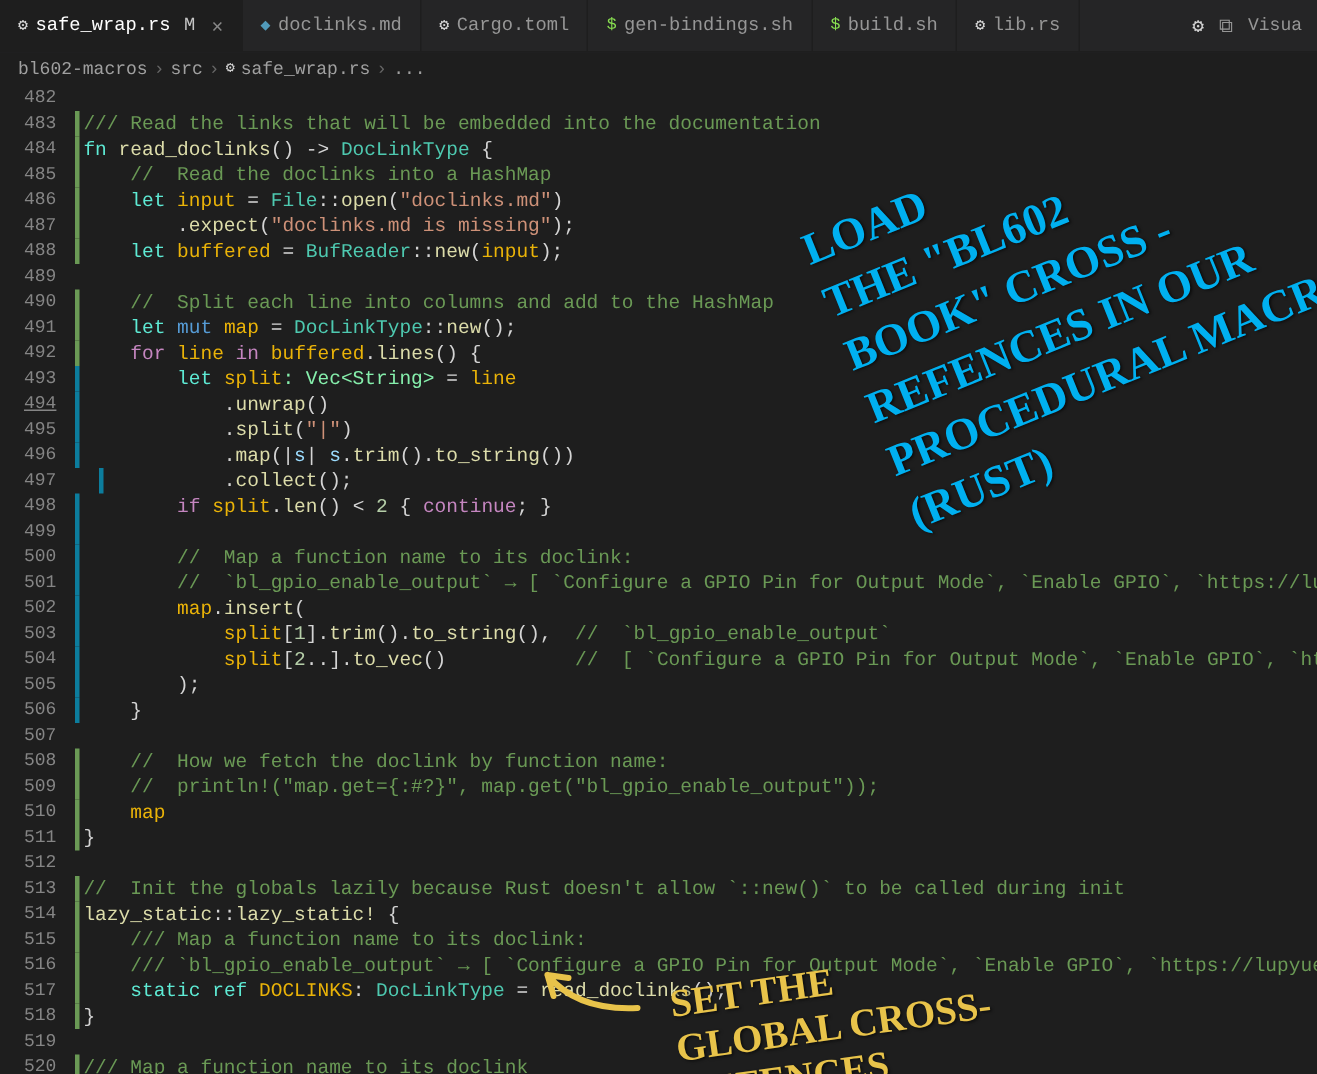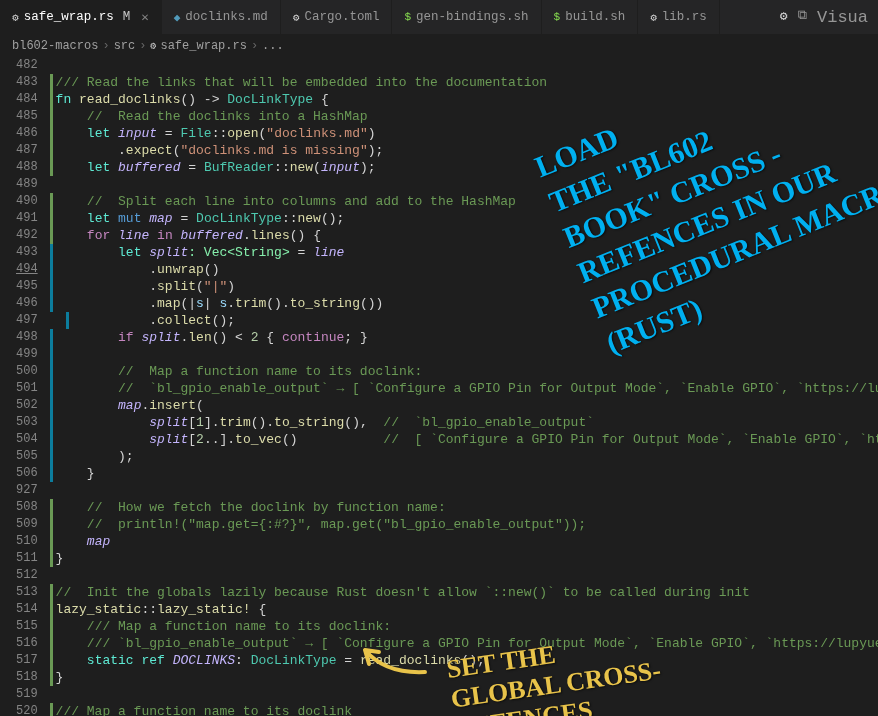--- a/index.html
+++ b/index.html
@@ -85,21 +85,21 @@
     white-space: pre;
     padding-left: 8px;
     position: relative;
   }
   .code .line { height: 17px; }
   .c-comment { color: #6a9955; }
   .c-keyword { color: #5eead4; }
   .c-type    { color: #4ec9b0; }
   .c-func    { color: #dcdcaa; }
   .c-string  { color: #ce9178; }
-  .c-var     { color: #c4b5fd; font-style: italic; }
+  .c-var     { color: #eab308; }
   .c-number  { color: #b5cea8; }
   .c-punct   { color: #d4d4d4; }
   .c-macro   { color: #dcdcaa; }
   .c-control { color: #c586c0; }
   .c-mut     { color: #569cd6; }
   .c-param   { color: #9cdcfe; }
   .c-typehint{ color: #86efac; }
   .annot {
     position: absolute;
     pointer-events: none;
@@ -141,21 +141,21 @@
     <span class="icon" style="color:#89e051">$</span>
     <span>build.sh</span>
   </div>
   <div class="tab">
     <span class="icon rust-icon">⚙</span>
     <span>lib.rs</span>
   </div>
   <div class="tab-bar-right">
     <span class="rust-icon">⚙</span>
     <span>⧉</span>
-    <span style="font-size:17px">Visua</span>
+    <span style="font-size:12px">Visua</span>
   </div>
 </div>
 
 <div class="breadcrumbs">
   <span>bl602-macros</span>
   <span class="sep">›</span>
   <span>src</span>
   <span class="sep">›</span>
   <span class="rust-icon" style="font-size:10px">⚙</span>
   <span>safe_wrap.rs</span>
@@ -183,21 +183,21 @@
       <div class="ln" style="position: relative; margin-left: 16px;">497<div class="changebar cb-mod" style="top: 0px;"></div></div>
       <div class="ln" style="position: relative;">498<div class="changebar cb-mod" style="top: 0px;"></div></div>
       <div class="ln" style="position: relative;">499<div class="changebar cb-mod" style="top: 0px;"></div></div>
       <div class="ln" style="position: relative;">500<div class="changebar cb-mod" style="top: 0px;"></div></div>
       <div class="ln" style="position: relative;">501<div class="changebar cb-mod" style="top: 0px;"></div></div>
       <div class="ln" style="position: relative;">502<div class="changebar cb-mod" style="top: 0px;"></div></div>
       <div class="ln" style="position: relative;">503<div class="changebar cb-mod" style="top: 0px;"></div></div>
       <div class="ln" style="position: relative;">504<div class="changebar cb-mod" style="top: 0px;"></div></div>
       <div class="ln" style="position: relative;">505<div class="changebar cb-mod" style="top: 0px;"></div></div>
       <div class="ln" style="position: relative;">506<div class="changebar cb-mod" style="top: 0px;"></div></div>
-      <div class="ln">927</div>
+      <div class="ln">507</div>
       <div class="ln" style="position: relative;">508<div class="changebar cb-new" style="top: 0px;"></div></div>
       <div class="ln" style="position: relative;">509<div class="changebar cb-new" style="top: 0px;"></div></div>
       <div class="ln" style="position: relative;">510<div class="changebar cb-new" style="top: 0px;"></div></div>
       <div class="ln" style="position: relative;">511<div class="changebar cb-new" style="top: 0px;"></div></div>
       <div class="ln">512</div>
       <div class="ln" style="position: relative;">513<div class="changebar cb-new" style="top: 0px;"></div></div>
       <div class="ln" style="position: relative;">514<div class="changebar cb-new" style="top: 0px;"></div></div>
       <div class="ln" style="position: relative;">515<div class="changebar cb-new" style="top: 0px;"></div></div>
       <div class="ln" style="position: relative;">516<div class="changebar cb-new" style="top: 0px;"></div></div>
       <div class="ln" style="position: relative;">517<div class="changebar cb-new" style="top: 0px;"></div></div>

